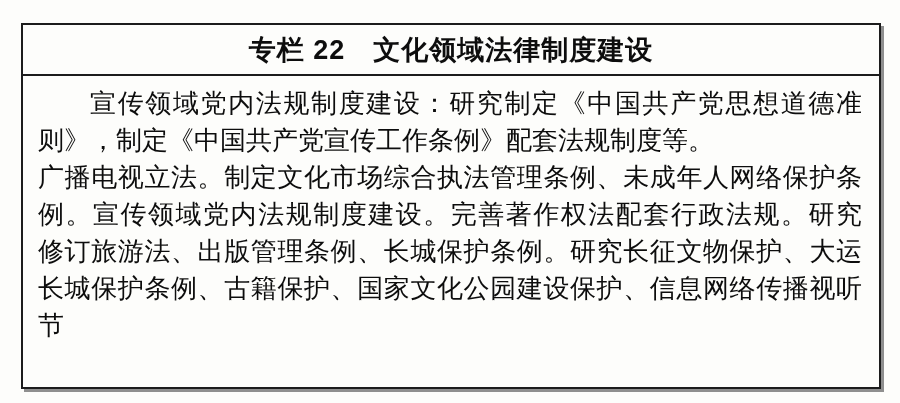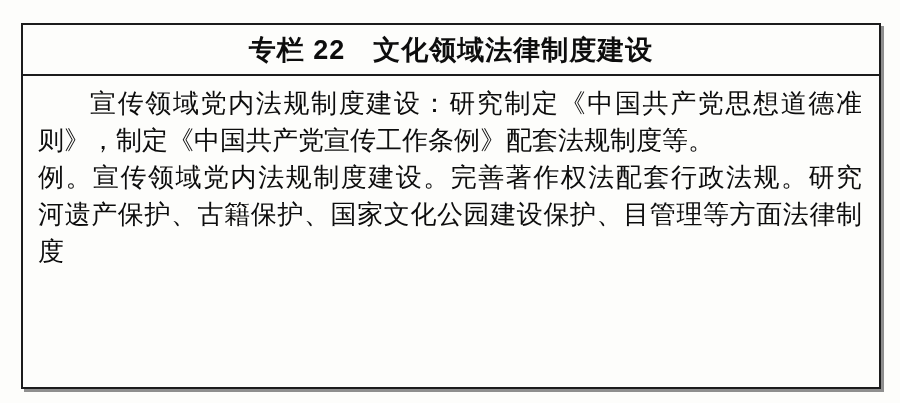--- a/index.html
+++ b/index.html
@@ -71,19 +71,21 @@
     <div class="column-header">专栏 22　文化领域法律制度建设</div>
 
     <div class="column-body">
 
       <div class="paragraph">
         <div class="text-line first fill">宣传领域党内法规制度建设：研究制定《中国共产党思想道德准</div>
         <div class="text-line para-last">则》，制定《中国共产党宣传工作条例》配套法规制度等。</div>
       </div>
 
       <div class="paragraph">
+        <div class="text-line fill">广播电视立法。制定文化市场综合执法管理条例、未成年人网络保护条</div>
         <div class="text-line fill">例。宣传领域党内法规制度建设。完善著作权法配套行政法规。研究</div>
-        <div class="text-line fill">河遗产保护、古籍保护、国家文化公园建设保护、目管理等方面法律制度</div>
+        <div class="text-line fill">修订旅游法、出版管理条例、长城保护条例。研究长征文物保护、大运</div>
+        <div class="text-line fill">长城保护条例、古籍保护、国家文化公园建设保护、信息网络传播视听节</div>
       </div>
 
     </div>
   </div>
 </div>
 
 </body></html>

